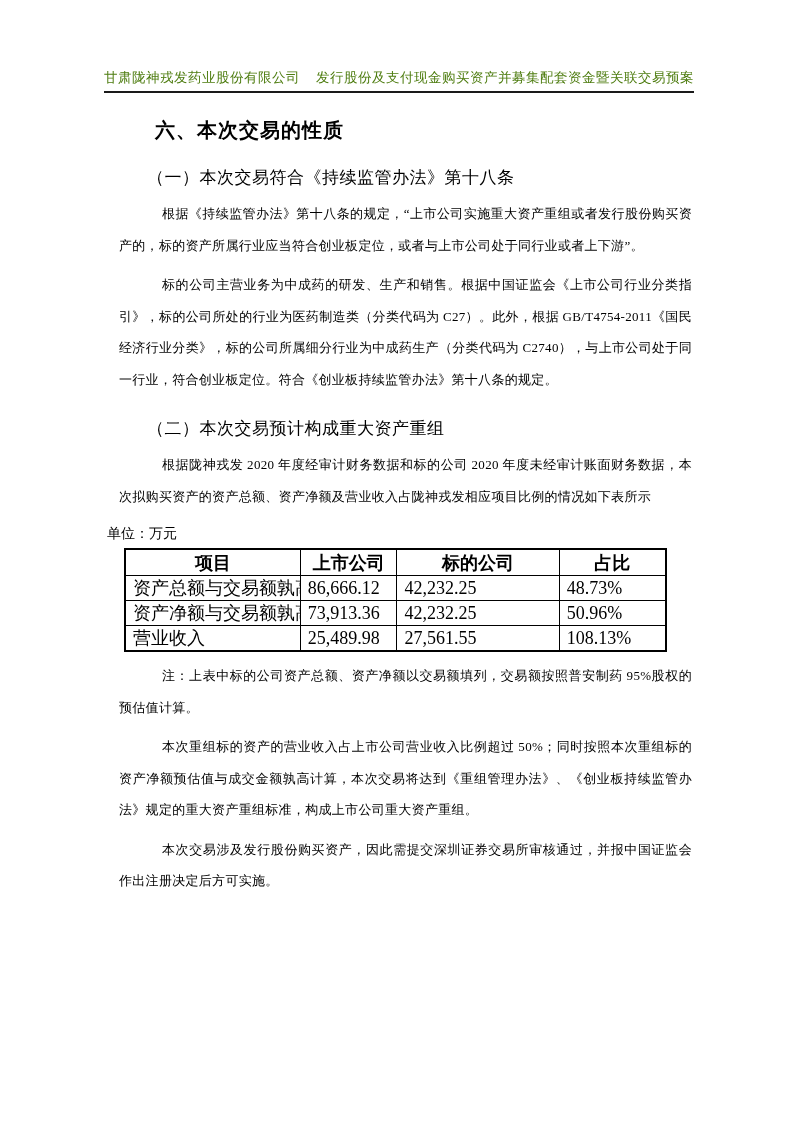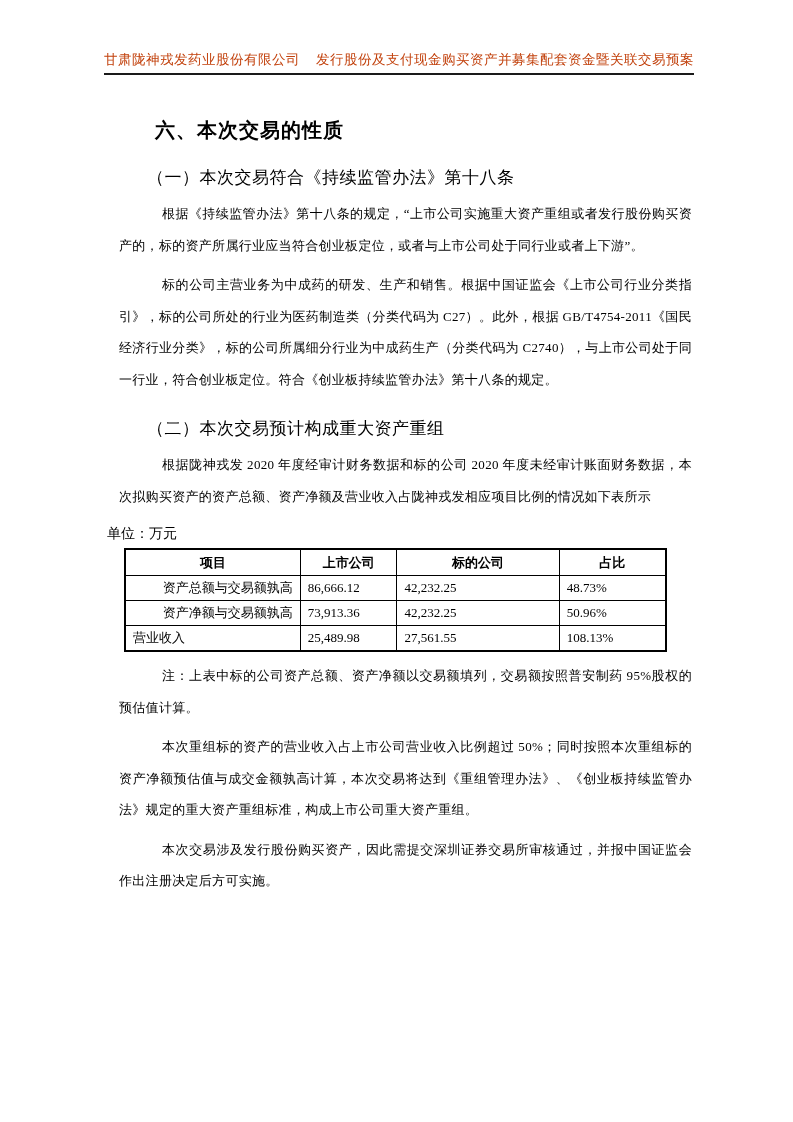--- a/index.html
+++ b/index.html
@@ -13,29 +13,29 @@
     width: 793px;
     height: 1122px;
     margin: 0 auto;
     background: #ffffff;
     color: #000000;
     overflow: hidden;
   }
   
   .running-header {
     position: absolute;
-    top: 51px;
+    top: 69px;
     left: 104px;
     width: 590px;
     display: flex;
     justify-content: space-between;
     align-items: center;
     font-size: 13.5px;
     letter-spacing: 0.5px;
-    color: #c2410c;
+    color: #4d7c0f;
     border-bottom: 2px solid #1a1a1a;
     padding-bottom: 4px;
     white-space: nowrap;
   }
   
   .content {
     position: absolute;
     top: 100px;
     left: 107px;
     width: 585px;
@@ -74,21 +74,21 @@
   table.fin-table {
     margin: 4px 0 0 17px;
     width: 543px;
     border-collapse: collapse;
     table-layout: fixed;
     border: 2px solid #000;
   }
   table.fin-table th,
   table.fin-table td {
     border: 1px solid #000;
-    font-size: 13px;
+    font-size: 18px;
     padding: 0 7px;
     overflow: hidden;
     white-space: nowrap;
   }
   table.fin-table th {
     height: 25px;
     font-weight: bold;
     text-align: center;
   }
   table.fin-table td { height: 24px; }

